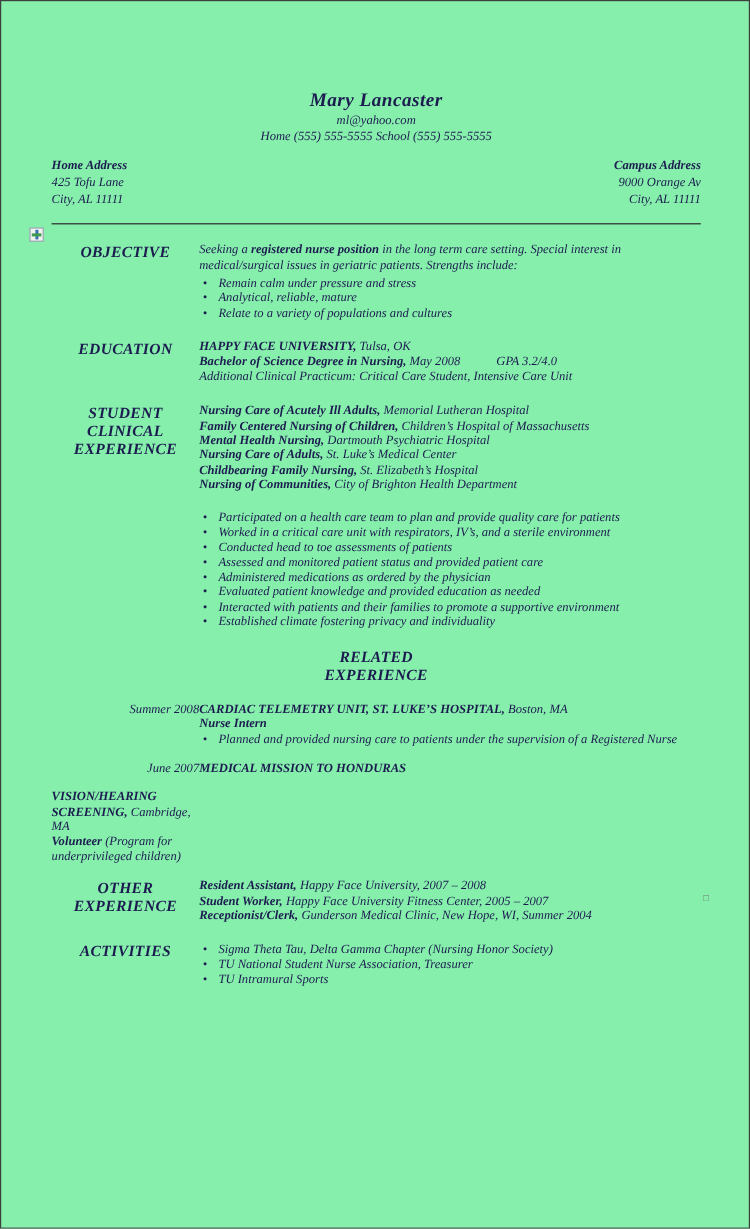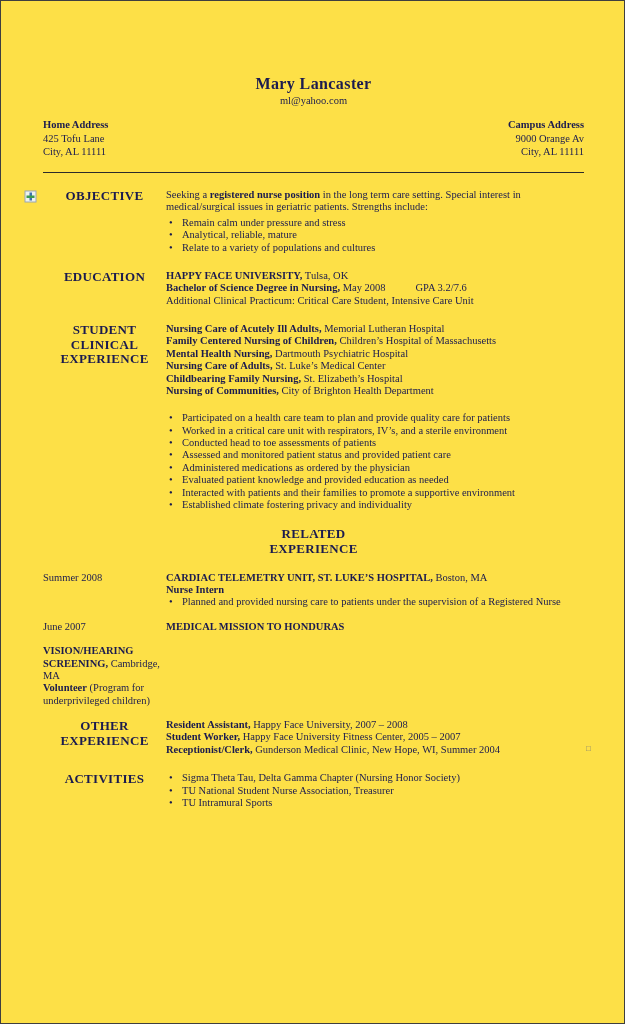--- a/index.html
+++ b/index.html
@@ -1,19 +1,19 @@
 <!DOCTYPE html>
 <html><head>
 <meta charset="utf-8">
 <style>
   html,body{margin:0;padding:0;background:#fff;}
   .page{
-    width:625px;height:1024px;box-sizing:border-box;background:#fde047;
+    width:625px;height:1024px;box-sizing:border-box;background:#86efac;
     border:1.5px solid #3f3f3f;position:relative;overflow:hidden;
-    font-family:"Liberation Serif", serif;color:#1b1b4f;
+    font-family:"Liberation Serif", serif;color:#1b1b4f;font-style:italic;
   }
   .inner{padding:74px 40px 0 42px;}
   .top{text-align:center;}
   .name{font-size:16px;font-weight:700;letter-spacing:.4px;}
   .contact{font-size:10.5px;line-height:1.25;margin-top:1px;text-align:center;}
   .addresses{display:flex;justify-content:space-between;font-size:10.5px;line-height:1.3;margin-top:11px;}
   .addr.right{text-align:right;}
   .addr-label{font-weight:700;text-align:center;}
   .rule{border-top:1.6px solid #2b2b2b;margin-top:13px;margin-bottom:16px;}
   .sec{display:grid;grid-template-columns:123px 1fr;margin-bottom:16px;}
@@ -21,21 +21,21 @@
   .body{font-size:10.5px;line-height:1.18;}
   .line{margin:0;}
   .bd{font-weight:700;}
   .gpa{margin-left:30px;}
   .bullets{margin-top:3px;}
   .b-row{display:flex;}
   .b-dot{flex:none;width:13px;padding-left:3px;}
   .b-txt{flex:1;}
   .gap{height:12px;}
   .entry{display:grid;grid-template-columns:123px 1fr;margin-bottom:12px;}
-  .date{font-size:10.5px;}
+  .date{font-size:10.5px;text-align:right;}
   .rel-head{margin-bottom:15px;}
   .anchor-icon{position:absolute;left:23px;top:188px;width:13px;height:13px;}
   .stray-box{position:absolute;left:585px;top:744px;font-size:8px;color:#777;line-height:1;}
 </style>
 </head>
 <body>
 
 <div class="page">
 
   <span class="anchor-icon">
@@ -44,20 +44,21 @@
       <rect x="5.5" y="2.5" width="2.5" height="8" fill="#3c6fb0"></rect>
       <rect x="2.5" y="5.5" width="8" height="2.5" fill="#3e9a4e"></rect>
     </svg>
   </span>
 
   <div class="inner">
 
     <header class="top">
       <div class="name">Mary Lancaster</div>
       <div class="contact">ml@yahoo.com</div>
+      <div class="contact">Home (555) 555-5555 School (555) 555-5555</div>
     </header>
 
     <div class="addresses">
       <div class="addr">
         <div class="addr-label">Home Address</div>
         <div>425 Tofu Lane</div>
         <div>City, AL 11111</div>
       </div>
       <div class="addr right">
         <div class="addr-label">Campus Address</div>
@@ -86,21 +87,21 @@
               <span class="b-txt">Relate to a variety of populations and cultures</span>
             </div>
         </div>
       </div>
     </div>
 
     <div class="sec">
       <div class="sec-h">EDUCATION</div>
       <div class="body">
         <div class="line"><span class="bd">HAPPY FACE UNIVERSITY,</span><span> Tulsa, OK</span></div>
-        <div class="line"><span class="bd">Bachelor of Science Degree in Nursing,</span><span> May 2008</span><span class="gpa">GPA 3.2/7.6</span></div>
+        <div class="line"><span class="bd">Bachelor of Science Degree in Nursing,</span><span> May 2008</span><span class="gpa">GPA 3.2/4.0</span></div>
         <div class="line">Additional Clinical Practicum: Critical Care Student, Intensive Care Unit</div>
       </div>
     </div>
 
     <div class="sec">
       <div class="sec-h">
         <div>STUDENT</div>
         <div>CLINICAL</div>
         <div>EXPERIENCE</div>
       </div>

